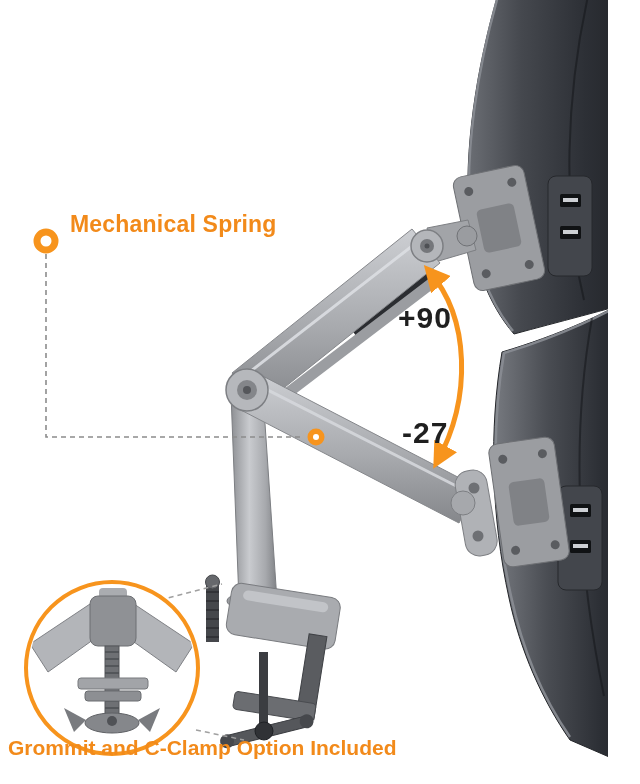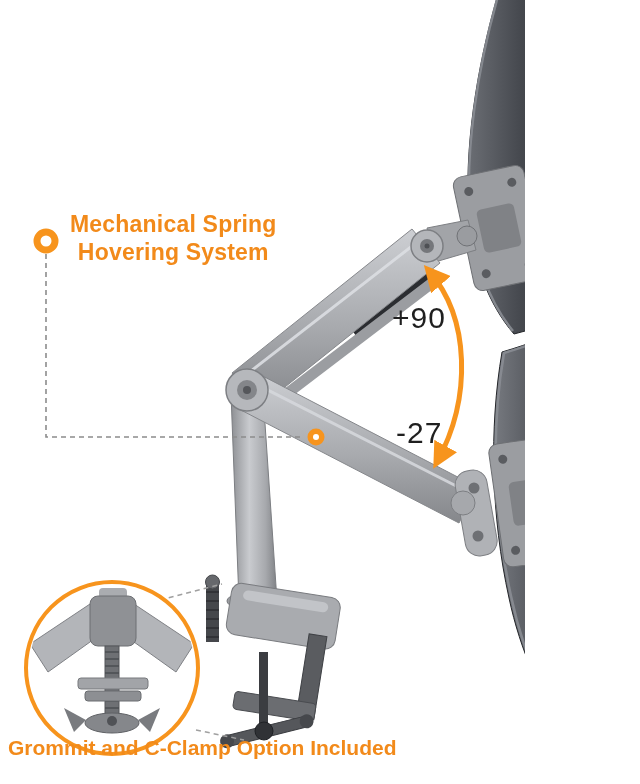--- a/index.html
+++ b/index.html
@@ -1,33 +1,33 @@
 <!DOCTYPE html>
 <html><head>
 <meta charset="utf-8">
 <style>
   html,body { margin:0; padding:0; background:#ffffff; }
   .stage {
-    position:relative; width:525px; height:784px; overflow:hidden;
-    background:#ffffff; font-family:"Liberation Sans", sans-serif;text-align:center;
+    position:relative; width:608px; height:784px; overflow:hidden;
+    background:#ffffff; font-family:"Liberation Sans", sans-serif;
   }
   .stage svg { position:absolute; left:0; top:0; }
   .feature-title {
     position:absolute; left:70px; top:210px;
     font-size:23px; font-weight:700; line-height:28px;
     color:#F28A1A; letter-spacing:.2px;
   }
   .feature-body {
     position:absolute; left:70px; top:272px;
     font-size:16.5px; font-weight:400; line-height:21px;
     color:#3D3D3D;
   }
   .rot-label {
-    position:absolute; font-size:30px; font-weight:400;
-    color:#1F1F1F; letter-spacing:1px;
+    position:absolute; font-size:30px; font-weight:700;
+    color:#1F1F1F; letter-spacing:1px;margin-left:6px;
   }
   .rot-up   { left:392px; top:301px; }
   .rot-down { left:396px; top:416px; }
   .footer-caption {
     position:absolute; left:8px; top:736px;
     font-size:21px; font-weight:700; color:#F28A1A;
     white-space:nowrap;
   }
 </style>
 </head>
@@ -199,21 +199,20 @@
 
     <path d="M 46 254 L 46 437 L 302 437" fill="none" stroke="#8c8c8c" stroke-width="1.6" stroke-dasharray="5 4"></path>
     <circle cx="46" cy="241" r="9" fill="#ffffff" stroke="#F7941D" stroke-width="7"></circle>
     <circle cx="316" cy="437" r="8.5" fill="#F7941D"></circle>
     <circle cx="316" cy="437" r="3" fill="#ffffff"></circle>
     <path d="M 429 271 C 470 318 472 398 437 462" fill="none" stroke="#F7941D" stroke-width="5" marker-start="url(#arrowStart)" marker-end="url(#arrowEnd)"></path>
   </svg>
 
   <div class="feature-title">
     <span>Mechanical Spring</span><br>
-    <span>Hovering System</span>
   </div>
 
   <div class="feature-body">
     <br>
   </div>
 
   <div class="rot-label rot-up">+90</div>
   <div class="rot-label rot-down">-27</div>
 
   <div class="footer-caption">Grommit and C-Clamp Option Included</div>

